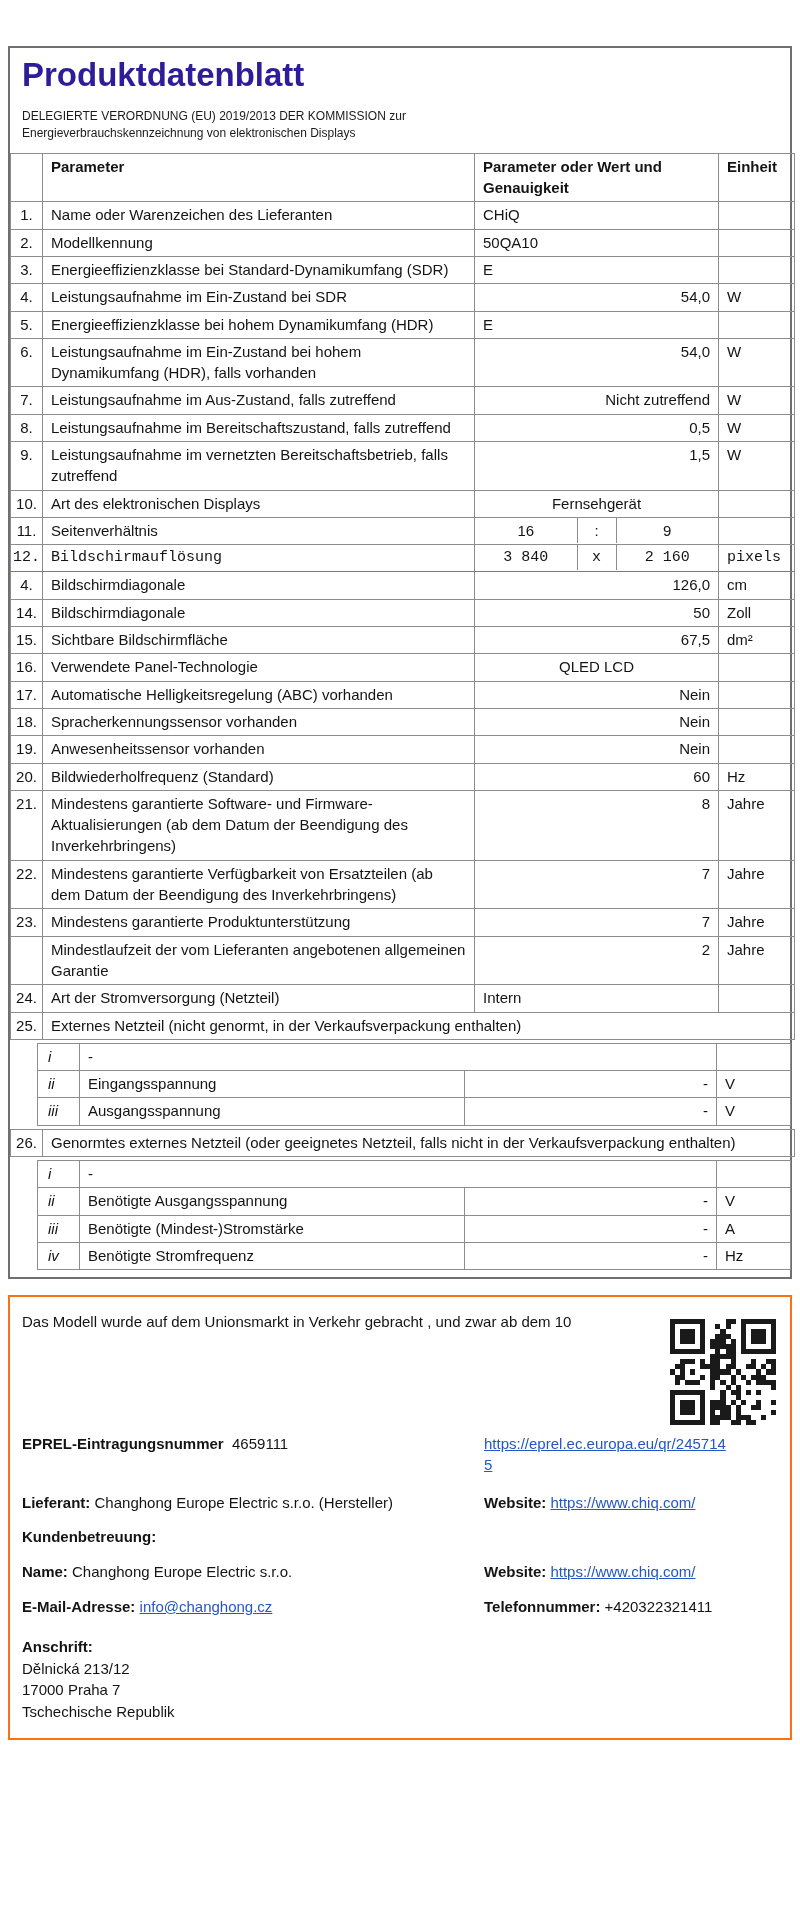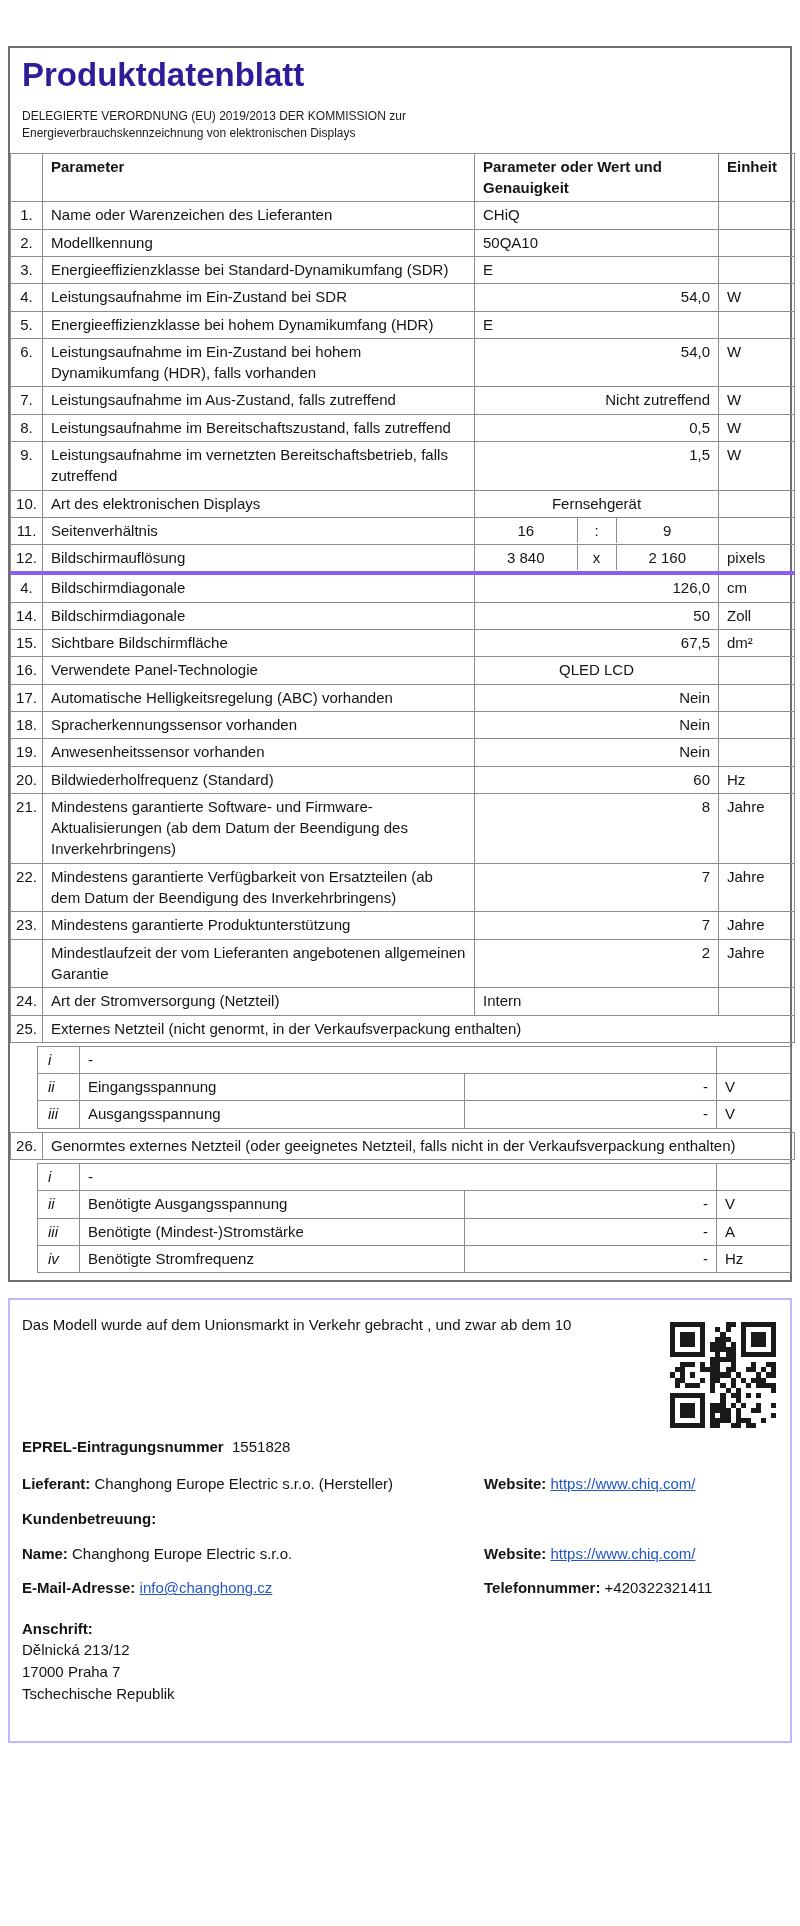--- a/index.html
+++ b/index.html
@@ -32,33 +32,33 @@
   .c-num{text-align:center;padding-left:2px;padding-right:2px;}
   .a-right{text-align:right;}
   .a-center{text-align:center;}
   .p0{padding:0;}
   .split{display:flex;width:100%;height:100%;box-sizing:border-box;}
   .split .sv{flex:1;text-align:center;padding:2px 4px;}
   .split .ssep{
     width:38px;text-align:center;padding:2px 0;
     border-left:1px solid #8d8d8d;border-right:1px solid #8d8d8d;
   }
-  tr.thick-bottom td{border-bottom:4px solid #8b5cf6;}
+  tr.thick-bottom td{border-bottom:1px solid #8b5cf6;font-family:Liberation Mono, monospace;}
   
   .sub-wrap{padding:3px 4px 3px 27px;}
   table.sub-table{width:753px;}
   table.sub-table col.s1{width:42px;}
   table.sub-table col.s2{width:385px;}
   table.sub-table col.s3{width:252px;}
   table.sub-table col.s4{width:74px;}
   .c-roman{font-style:italic;padding-left:10px;}
   .box-bottom-pad{height:4px;}
   
   .footer-box{
-    border:2px solid #c4b5fd;margin-top:16px;position:relative;
+    border:2px solid #f97316;margin-top:16px;position:relative;
     padding:14px 14px 14px 12px;box-sizing:border-box;min-height:445px;
   }
   .market-line{max-width:655px;min-height:118px;}
   .qr{position:absolute;top:22px;right:14px;width:106px;height:106px;}
   .qr svg{display:block;width:106px;height:106px;}
   .f-row{display:flex;margin-bottom:13px;align-items:flex-start;}
   .f-left{width:462px;flex:0 0 462px;}
   .f-right{flex:1;}
   .lbl{font-weight:bold;}
   .val{font-weight:normal;}
@@ -492,21 +492,24 @@
           <rect x="1" y="15" width="5" height="5" fill="#ffffff"></rect>
           <rect x="2" y="16" width="3" height="3" fill="#1a1a1a"></rect>
         </svg>
     </div>
 
     <div class="market-line">Das Modell wurde auf dem Unionsmarkt in Verkehr gebracht , und zwar ab dem 10</div>
 
     <div class="f-row eprel-row">
       <div class="f-left">
         <span class="lbl">EPREL-Eintragungsnummer</span>
-        &nbsp;<span class="val">1551828</span>
+        &nbsp;<span class="val">4659111</span>
+      </div>
+      <div class="f-right">
+        <a class="link eprel-link">https://eprel.ec.europa.eu/qr/2457145</a>
       </div>
     </div>
 
     <div class="f-row">
       <div class="f-left">
         <span class="lbl">Lieferant:</span>
         <span class="val">Changhong Europe Electric s.r.o. (Hersteller)</span>
       </div>
       <div class="f-right">
         <span class="lbl">Website:</span>

